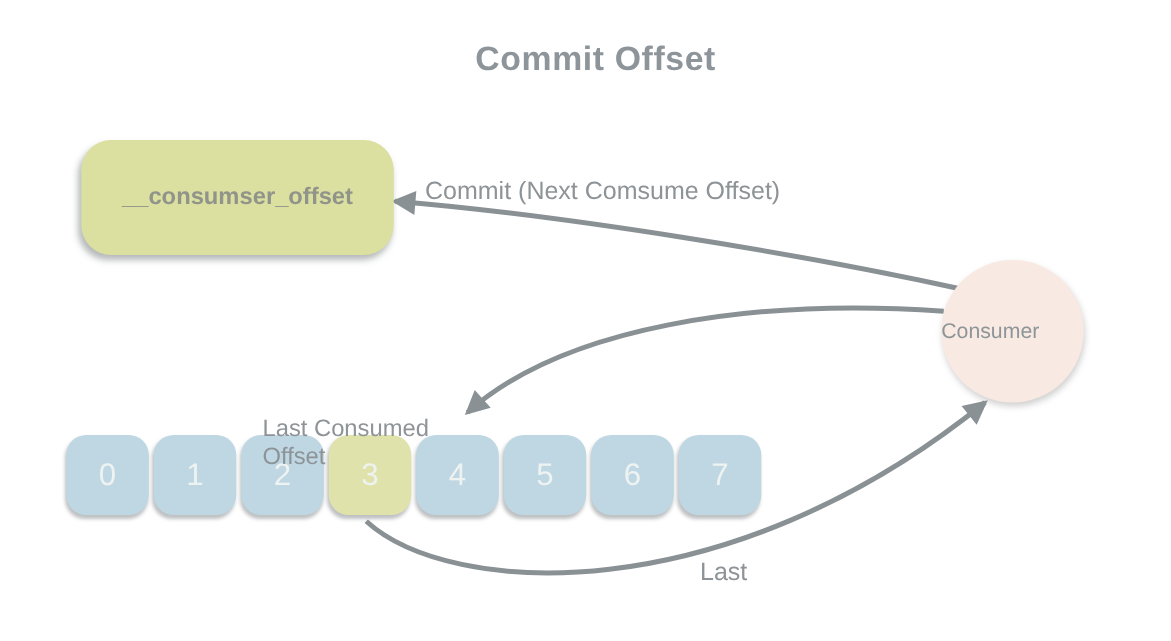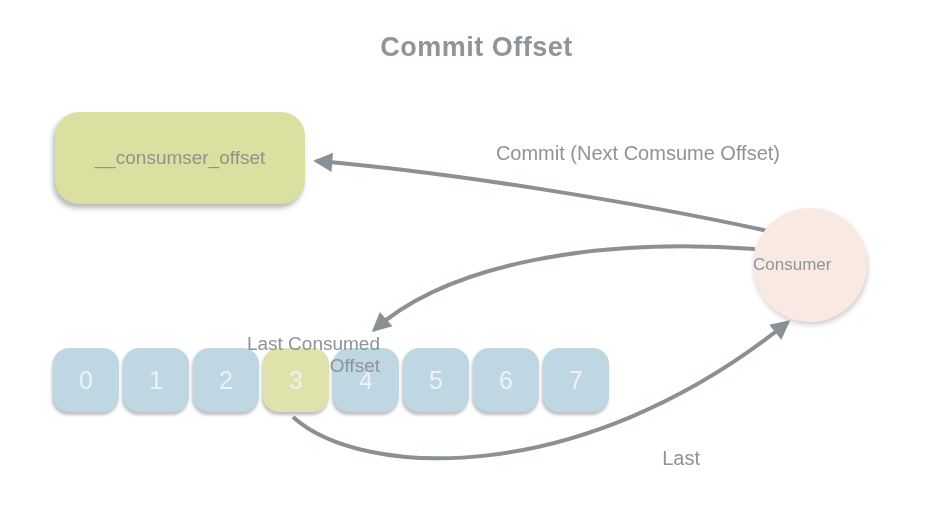--- a/index.html
+++ b/index.html
@@ -22,31 +22,32 @@
     top: 32px;
     text-align: center;
     font-size: 27px;
     font-weight: bold;
     letter-spacing: 0.5px;
     color: var(--title_text, #8e959a);
     z-index: 3;
   }
   .offset-box {
     position: absolute;
-    left: 55px;
+    left: 65px;
     top: 112px;
     width: 250px;
     height: 92px;
     border-radius: 24px;
     background: var(--offset_store_fill, #dbdf9f);
     box-shadow: -2px 4px 5px rgba(110, 115, 118, 0.5);
     display: flex;
     align-items: center;
     justify-content: center;
     z-index: 2;
+    font-weight: bold;
   }
   .offset-box-label {
     font-size: 19px;
     color: var(--offset_store_text, #90948a);
   }
   .consumer-circle {
     position: absolute;
     left: 753px;
     top: 208px;
     width: 114px;
@@ -59,21 +60,21 @@
     z-index: 2;
   }
   .consumer-label {
     font-size: 17px;
     color: var(--consumer_text, #8e9598);
   }
   .flow-label {
     position: absolute;
     font-size: 20px;
     color: var(--label_text, #8d9397);
-    text-align: right;
+    text-align: left;
     z-index: 3;
   }
   .commit-label { left: 340px; top: 142px; width: 440px; }
   .next-poll-label { left: 380px; top: 245px; width: 165px; }
   .poll-label { left: 560px; top: 447px; width: 140px; }
   .last-consumed-label {
     left: 210px;
     top: 293px;
     width: 170px;
     line-height: 22px;

